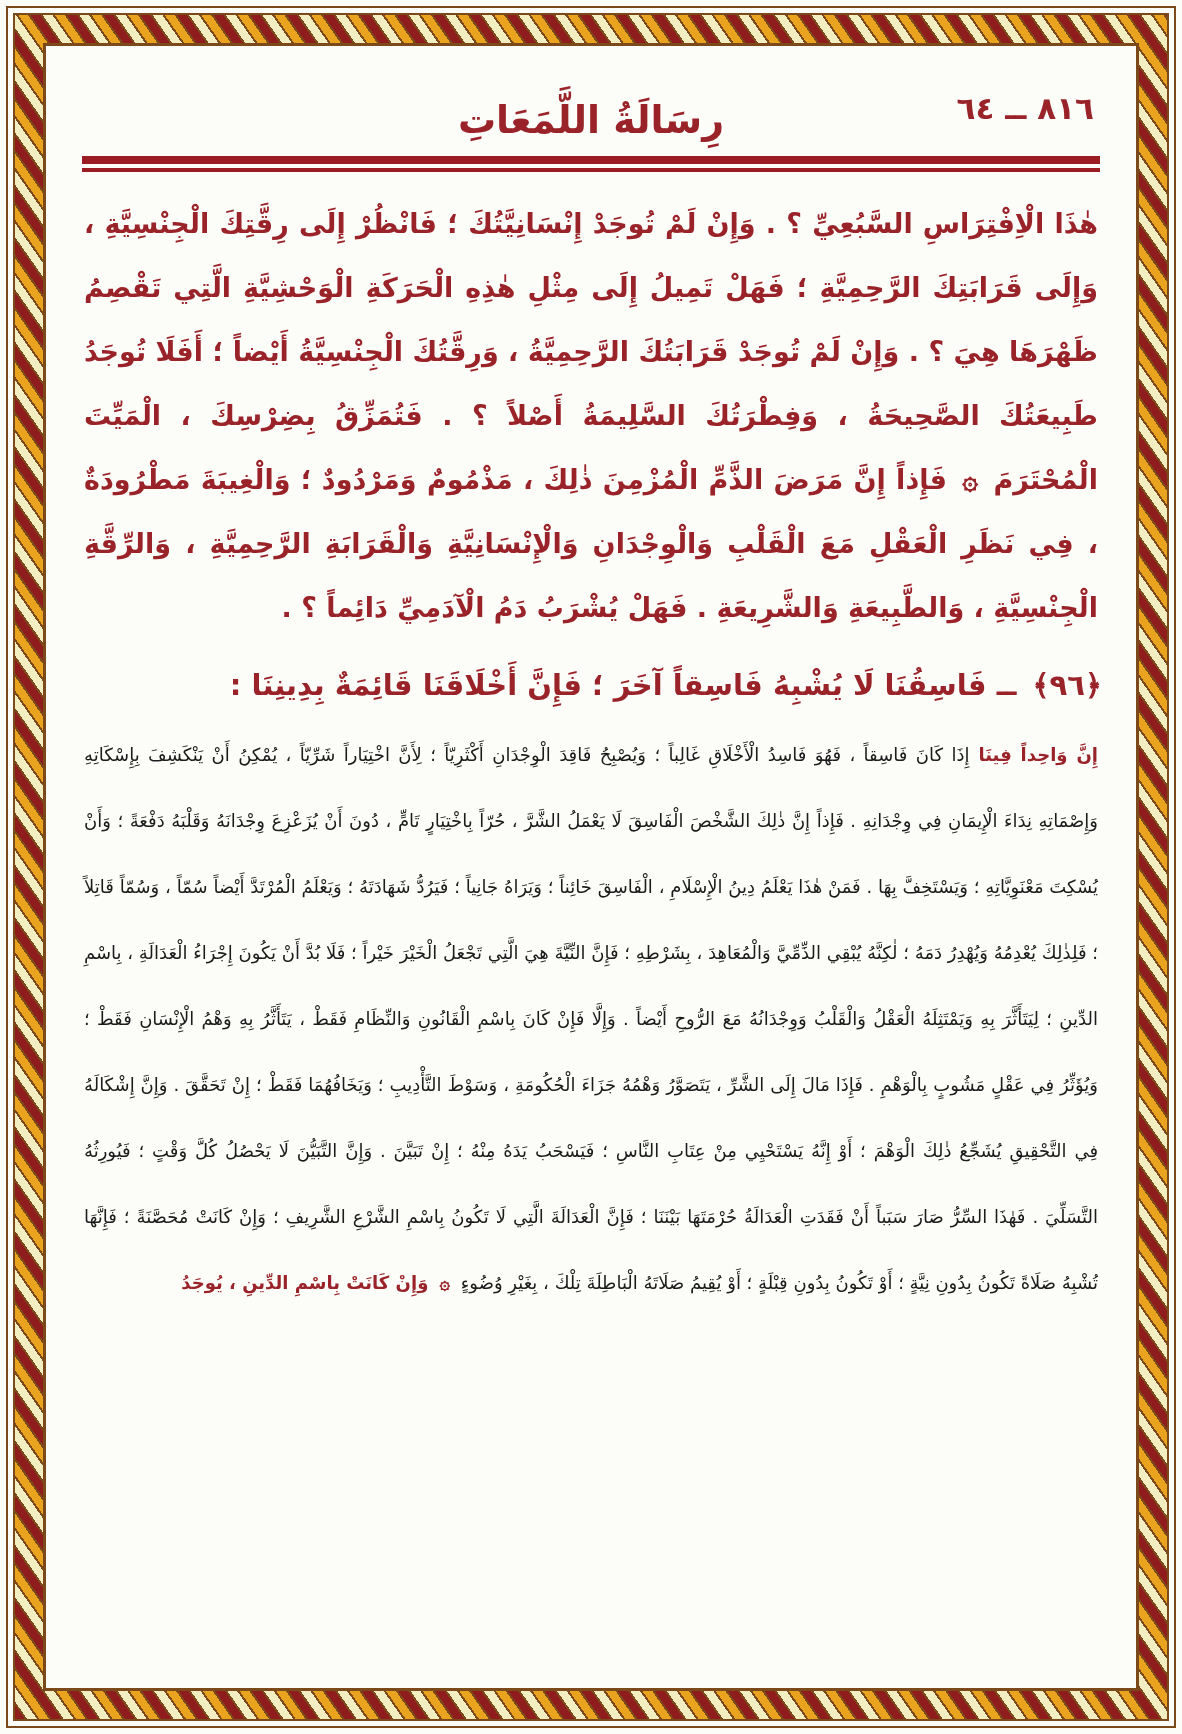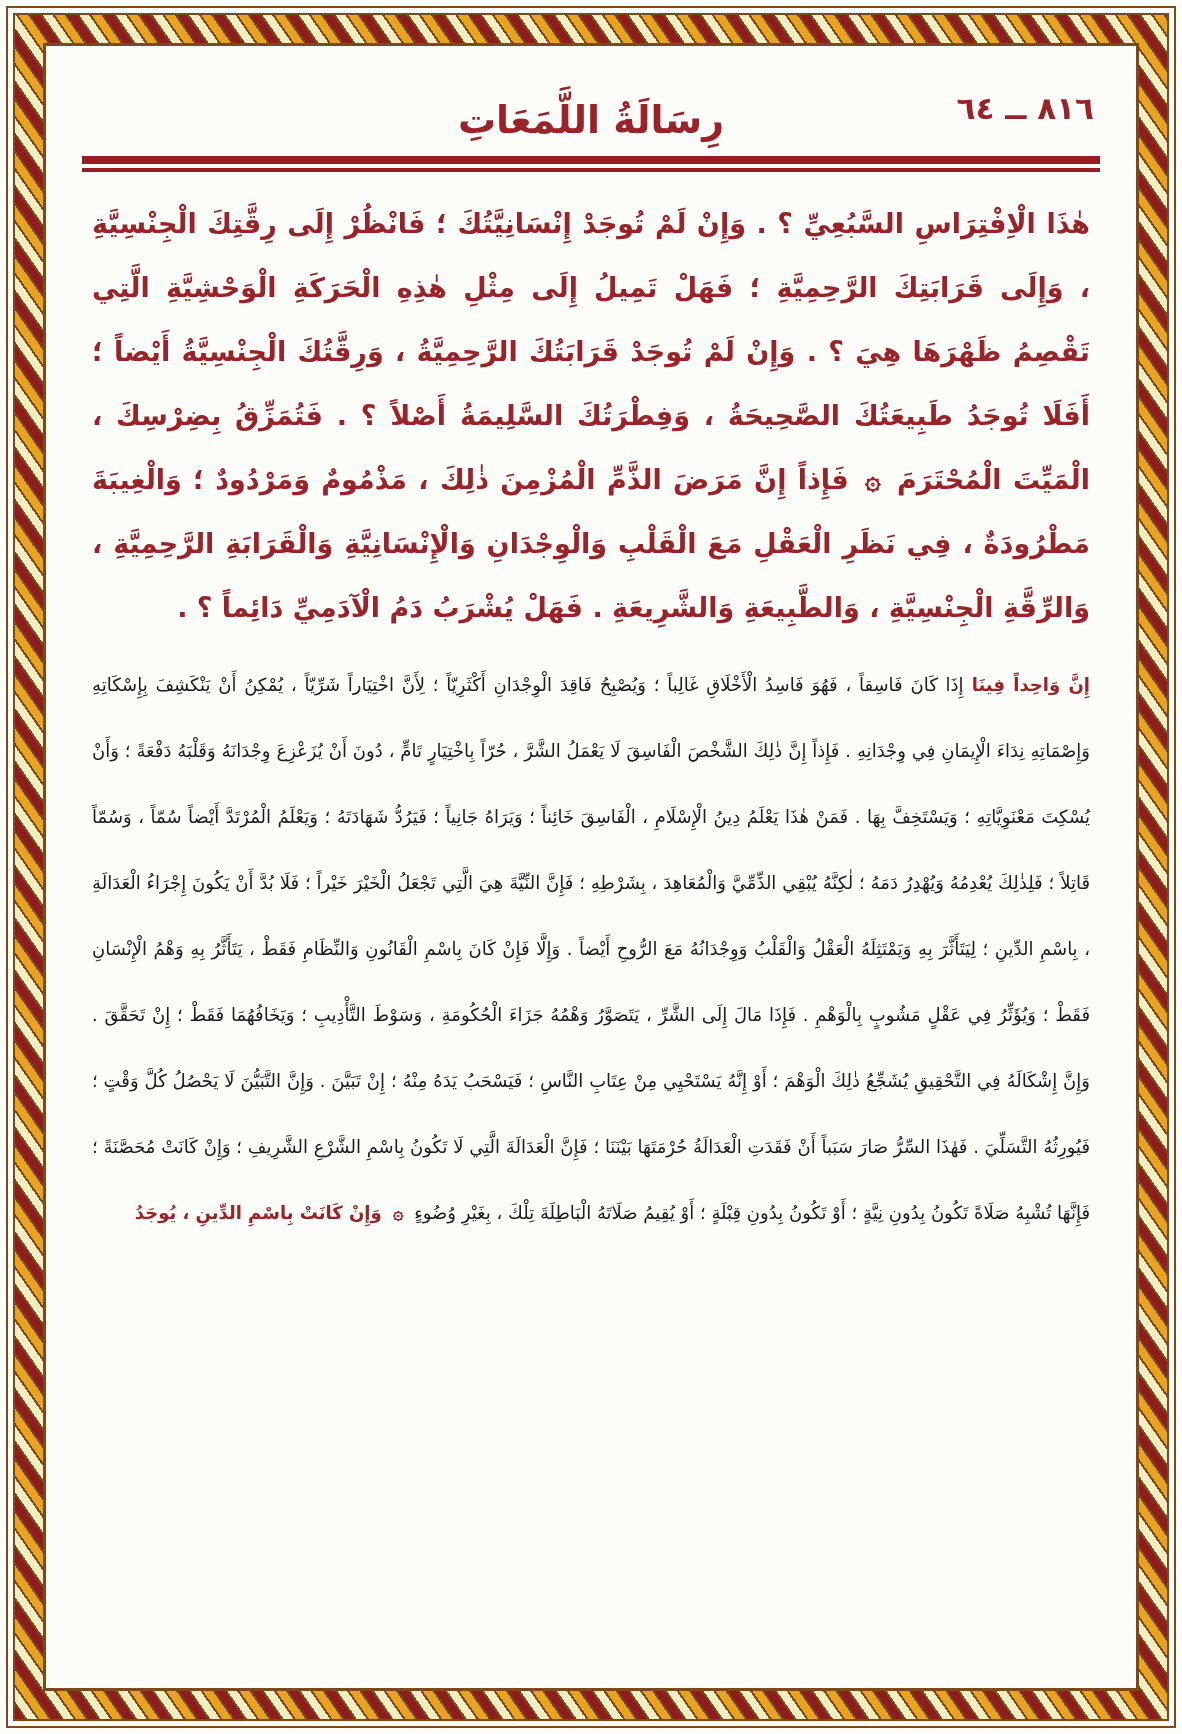--- a/index.html
+++ b/index.html
@@ -54,21 +54,21 @@
   .page-title{
     position:relative;margin:16px;display:inline-block;
     font-size:38px;font-weight:bold;
     color:var(--text-red,#992328);
   }
   .header-rule{position:absolute;bottom:0;left:2px;right:2px;}
   .rule-thick{height:8px;background:var(--rule-red,#9b1c22);}
   .rule-thin{height:4px;background:var(--rule-red,#9b1c22);margin-top:4px;}
   
   .body-text{margin-top:20px;}
-  .para{margin:12px;text-align:justify;text-justify:inter-word;}
+  .para{margin:4px;text-align:justify;text-justify:inter-word;}
   .red-para{
     font-size:27px;line-height:64px;font-weight:bold;
     color:var(--text-red,#992328);
   }
   .section-heading{
     margin:16px 0 8px 0;
     font-size:29px;line-height:58px;font-weight:bold;
     color:var(--text-red,#992328);
   }
   .section-heading .medallion{padding-left:6px;}
@@ -100,18 +100,22 @@
       <div class="header-rule">
         <div class="rule-thick"></div>
         <div class="rule-thin"></div>
       </div>
     </header>
 
     <main class="body-text">
 
       <p class="para red-para"><span class="seg-red">هٰذَا الْاِفْتِرَاسِ السَّبُعِيِّ ؟ . وَإِنْ لَمْ تُوجَدْ إِنْسَانِيَّتُكَ ؛ فَانْظُرْ إِلَى رِقَّتِكَ الْجِنْسِيَّةِ ، وَإِلَى قَرَابَتِكَ الرَّحِمِيَّةِ ؛ فَهَلْ تَمِيلُ إِلَى مِثْلِ هٰذِهِ الْحَرَكَةِ الْوَحْشِيَّةِ الَّتِي تَقْصِمُ ظَهْرَهَا هِيَ ؟ . وَإِنْ لَمْ تُوجَدْ قَرَابَتُكَ الرَّحِمِيَّةُ ، وَرِقَّتُكَ الْجِنْسِيَّةُ أَيْضاً ؛ أَفَلَا تُوجَدُ طَبِيعَتُكَ الصَّحِيحَةُ ، وَفِطْرَتُكَ السَّلِيمَةُ أَصْلاً ؟ . فَتُمَزِّقُ بِضِرْسِكَ ، الْمَيِّتَ الْمُحْتَرَمَ </span><span class="seg-rosette">۞</span><span class="seg-red"> فَإِذاً إِنَّ مَرَضَ الذَّمِّ الْمُزْمِنَ ذٰلِكَ ، مَذْمُومٌ وَمَرْدُودٌ ؛ وَالْغِيبَةَ مَطْرُودَةٌ ، فِي نَظَرِ الْعَقْلِ مَعَ الْقَلْبِ وَالْوِجْدَانِ وَالْإِنْسَانِيَّةِ وَالْقَرَابَةِ الرَّحِمِيَّةِ ، وَالرِّقَّةِ الْجِنْسِيَّةِ ، وَالطَّبِيعَةِ وَالشَّرِيعَةِ . فَهَلْ يُشْرَبُ دَمُ الْآدَمِيِّ دَائِماً ؟ .</span></p>
 
+      <h2 class="section-heading">
+        <span class="medallion">﴿٩٦﴾</span>
+        <span>ــ فَاسِقُنَا لَا يُشْبِهُ فَاسِقاً آخَرَ ؛ فَإِنَّ أَخْلَاقَنَا قَائِمَةٌ بِدِينِنَا :</span>
+      </h2>
 
       <p class="para main-para"><span class="seg-red-bold">إِنَّ وَاحِداً فِينَا </span><span class="seg-black">إِذَا كَانَ فَاسِقاً ، فَهُوَ فَاسِدُ الْأَخْلَاقِ غَالِباً ؛ وَيُصْبِحُ فَاقِدَ الْوِجْدَانِ أَكْثَرِيّاً ؛ لِأَنَّ اخْتِيَاراً شَرِّيّاً ، يُمْكِنُ أَنْ يَنْكَشِفَ بِإِسْكَاتِهِ وَإِصْمَاتِهِ نِدَاءَ الْإِيمَانِ فِي وِجْدَانِهِ . فَإِذاً إِنَّ ذٰلِكَ الشَّخْصَ الْفَاسِقَ لَا يَعْمَلُ الشَّرَّ ، حُرّاً بِاخْتِيَارٍ تَامٍّ ، دُونَ أَنْ يُزَعْزِعَ وِجْدَانَهُ وَقَلْبَهُ دَفْعَةً ؛ وَأَنْ يُسْكِتَ مَعْنَوِيَّاتِهِ ؛ وَيَسْتَخِفَّ بِهَا . فَمَنْ هٰذَا يَعْلَمُ دِينُ الْإِسْلَامِ ، الْفَاسِقَ خَائِناً ؛ وَيَرَاهُ جَانِياً ؛ فَيَرُدُّ شَهَادَتَهُ ؛ وَيَعْلَمُ الْمُرْتَدَّ أَيْضاً سُمّاً ، وَسُمّاً قَاتِلاً ؛ فَلِذٰلِكَ يُعْدِمُهُ وَيُهْدِرُ دَمَهُ ؛ لٰكِنَّهُ يُبْقِي الذِّمِّيَّ وَالْمُعَاهِدَ ، بِشَرْطِهِ ؛ فَإِنَّ النِّيَّةَ هِيَ الَّتِي تَجْعَلُ الْخَيْرَ خَيْراً ؛ فَلَا بُدَّ أَنْ يَكُونَ إِجْرَاءُ الْعَدَالَةِ ، بِاسْمِ الدِّينِ ؛ لِيَتَأَثَّرَ بِهِ وَيَمْتَثِلَهُ الْعَقْلُ وَالْقَلْبُ وَوِجْدَانُهُ مَعَ الرُّوحِ أَيْضاً . وَإِلَّا فَإِنْ كَانَ بِاسْمِ الْقَانُونِ وَالنِّظَامِ فَقَطْ ، يَتَأَثَّرُ بِهِ وَهْمُ الْإِنْسَانِ فَقَطْ ؛ وَيُؤَثِّرُ فِي عَقْلٍ مَشُوبٍ بِالْوَهْمِ . فَإِذَا مَالَ إِلَى الشَّرِّ ، يَتَصَوَّرُ وَهْمُهُ جَزَاءَ الْحُكُومَةِ ، وَسَوْطَ التَّأْدِيبِ ؛ وَيَخَافُهُمَا فَقَطْ ؛ إِنْ تَحَقَّقَ . وَإِنَّ إِشْكَالَهُ فِي التَّحْقِيقِ يُشَجِّعُ ذٰلِكَ الْوَهْمَ ؛ أَوْ إِنَّهُ يَسْتَحْيِي مِنْ عِتَابِ النَّاسِ ؛ فَيَسْحَبُ يَدَهُ مِنْهُ ؛ إِنْ تَبَيَّنَ . وَإِنَّ التَّبَيُّنَ لَا يَحْصُلُ كُلَّ وَقْتٍ ؛ فَيُورِثُهُ التَّسَلِّيَ . فَهٰذَا السِّرُّ صَارَ سَبَباً أَنْ فَقَدَتِ الْعَدَالَةُ حُرْمَتَهَا بَيْنَنَا ؛ فَإِنَّ الْعَدَالَةَ الَّتِي لَا تَكُونُ بِاسْمِ الشَّرْعِ الشَّرِيفِ ؛ وَإِنْ كَانَتْ مُحَصَّنَةً ؛ فَإِنَّهَا تُشْبِهُ صَلَاةً تَكُونُ بِدُونِ نِيَّةٍ ؛ أَوْ تَكُونُ بِدُونِ قِبْلَةٍ ؛ أَوْ يُقِيمُ صَلَاتَهُ الْبَاطِلَةَ تِلْكَ ، بِغَيْرِ وُضُوءٍ </span><span class="seg-rosette">۞</span><span class="seg-red-bold"> وَإِنْ كَانَتْ بِاسْمِ الدِّينِ ، يُوجَدُ</span></p>
 
     </main>
   </div>
 </div>
 
 </body></html>

